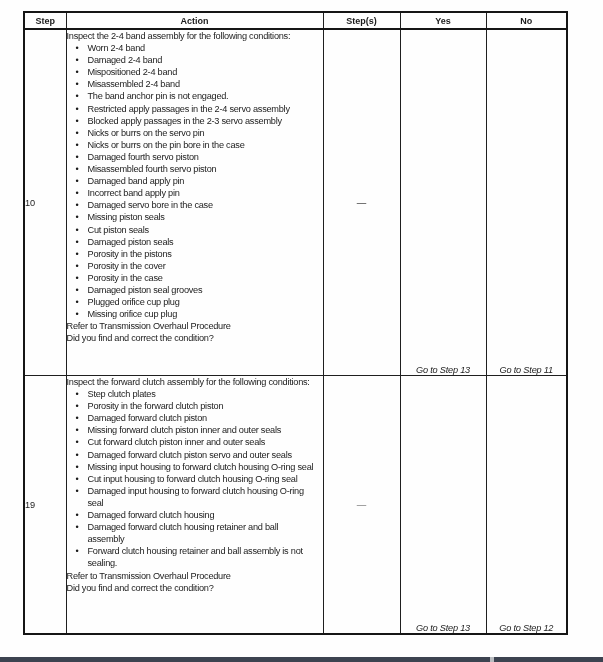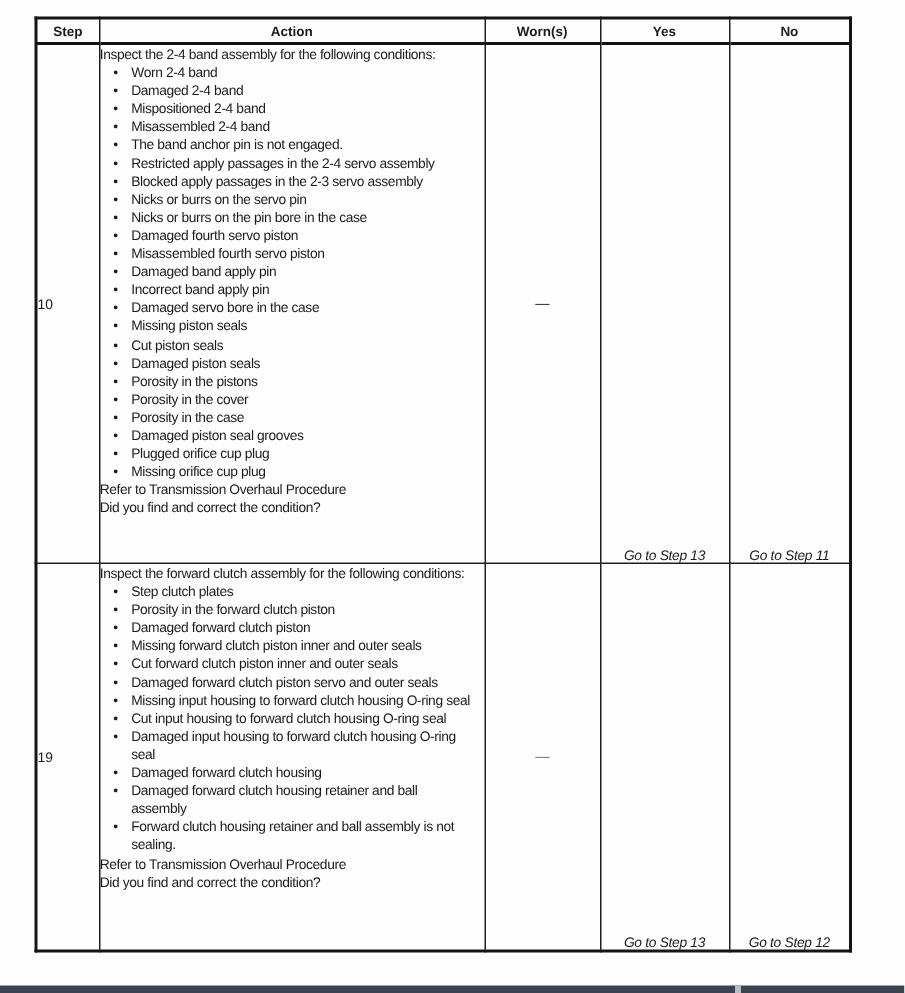--- a/index.html
+++ b/index.html
@@ -103,21 +103,21 @@
       <col style="width:42px">
       <col style="width:257px">
       <col style="width:77px">
       <col style="width:86px">
       <col style="width:81px">
     </colgroup>
     <thead>
       <tr>
         <th>Step</th>
         <th>Action</th>
-        <th>Worn(s)</th>
+        <th>Step(s)</th>
         <th>Yes</th>
         <th>No</th>
       </tr>
     </thead>
     <tbody>
       <tr class="row-10">
         <td class="step-cell">10</td>
         <td class="action-cell">
           <p class="intro">Inspect the 2-4 band assembly for the following conditions:</p>
           <ul class="checklist">

